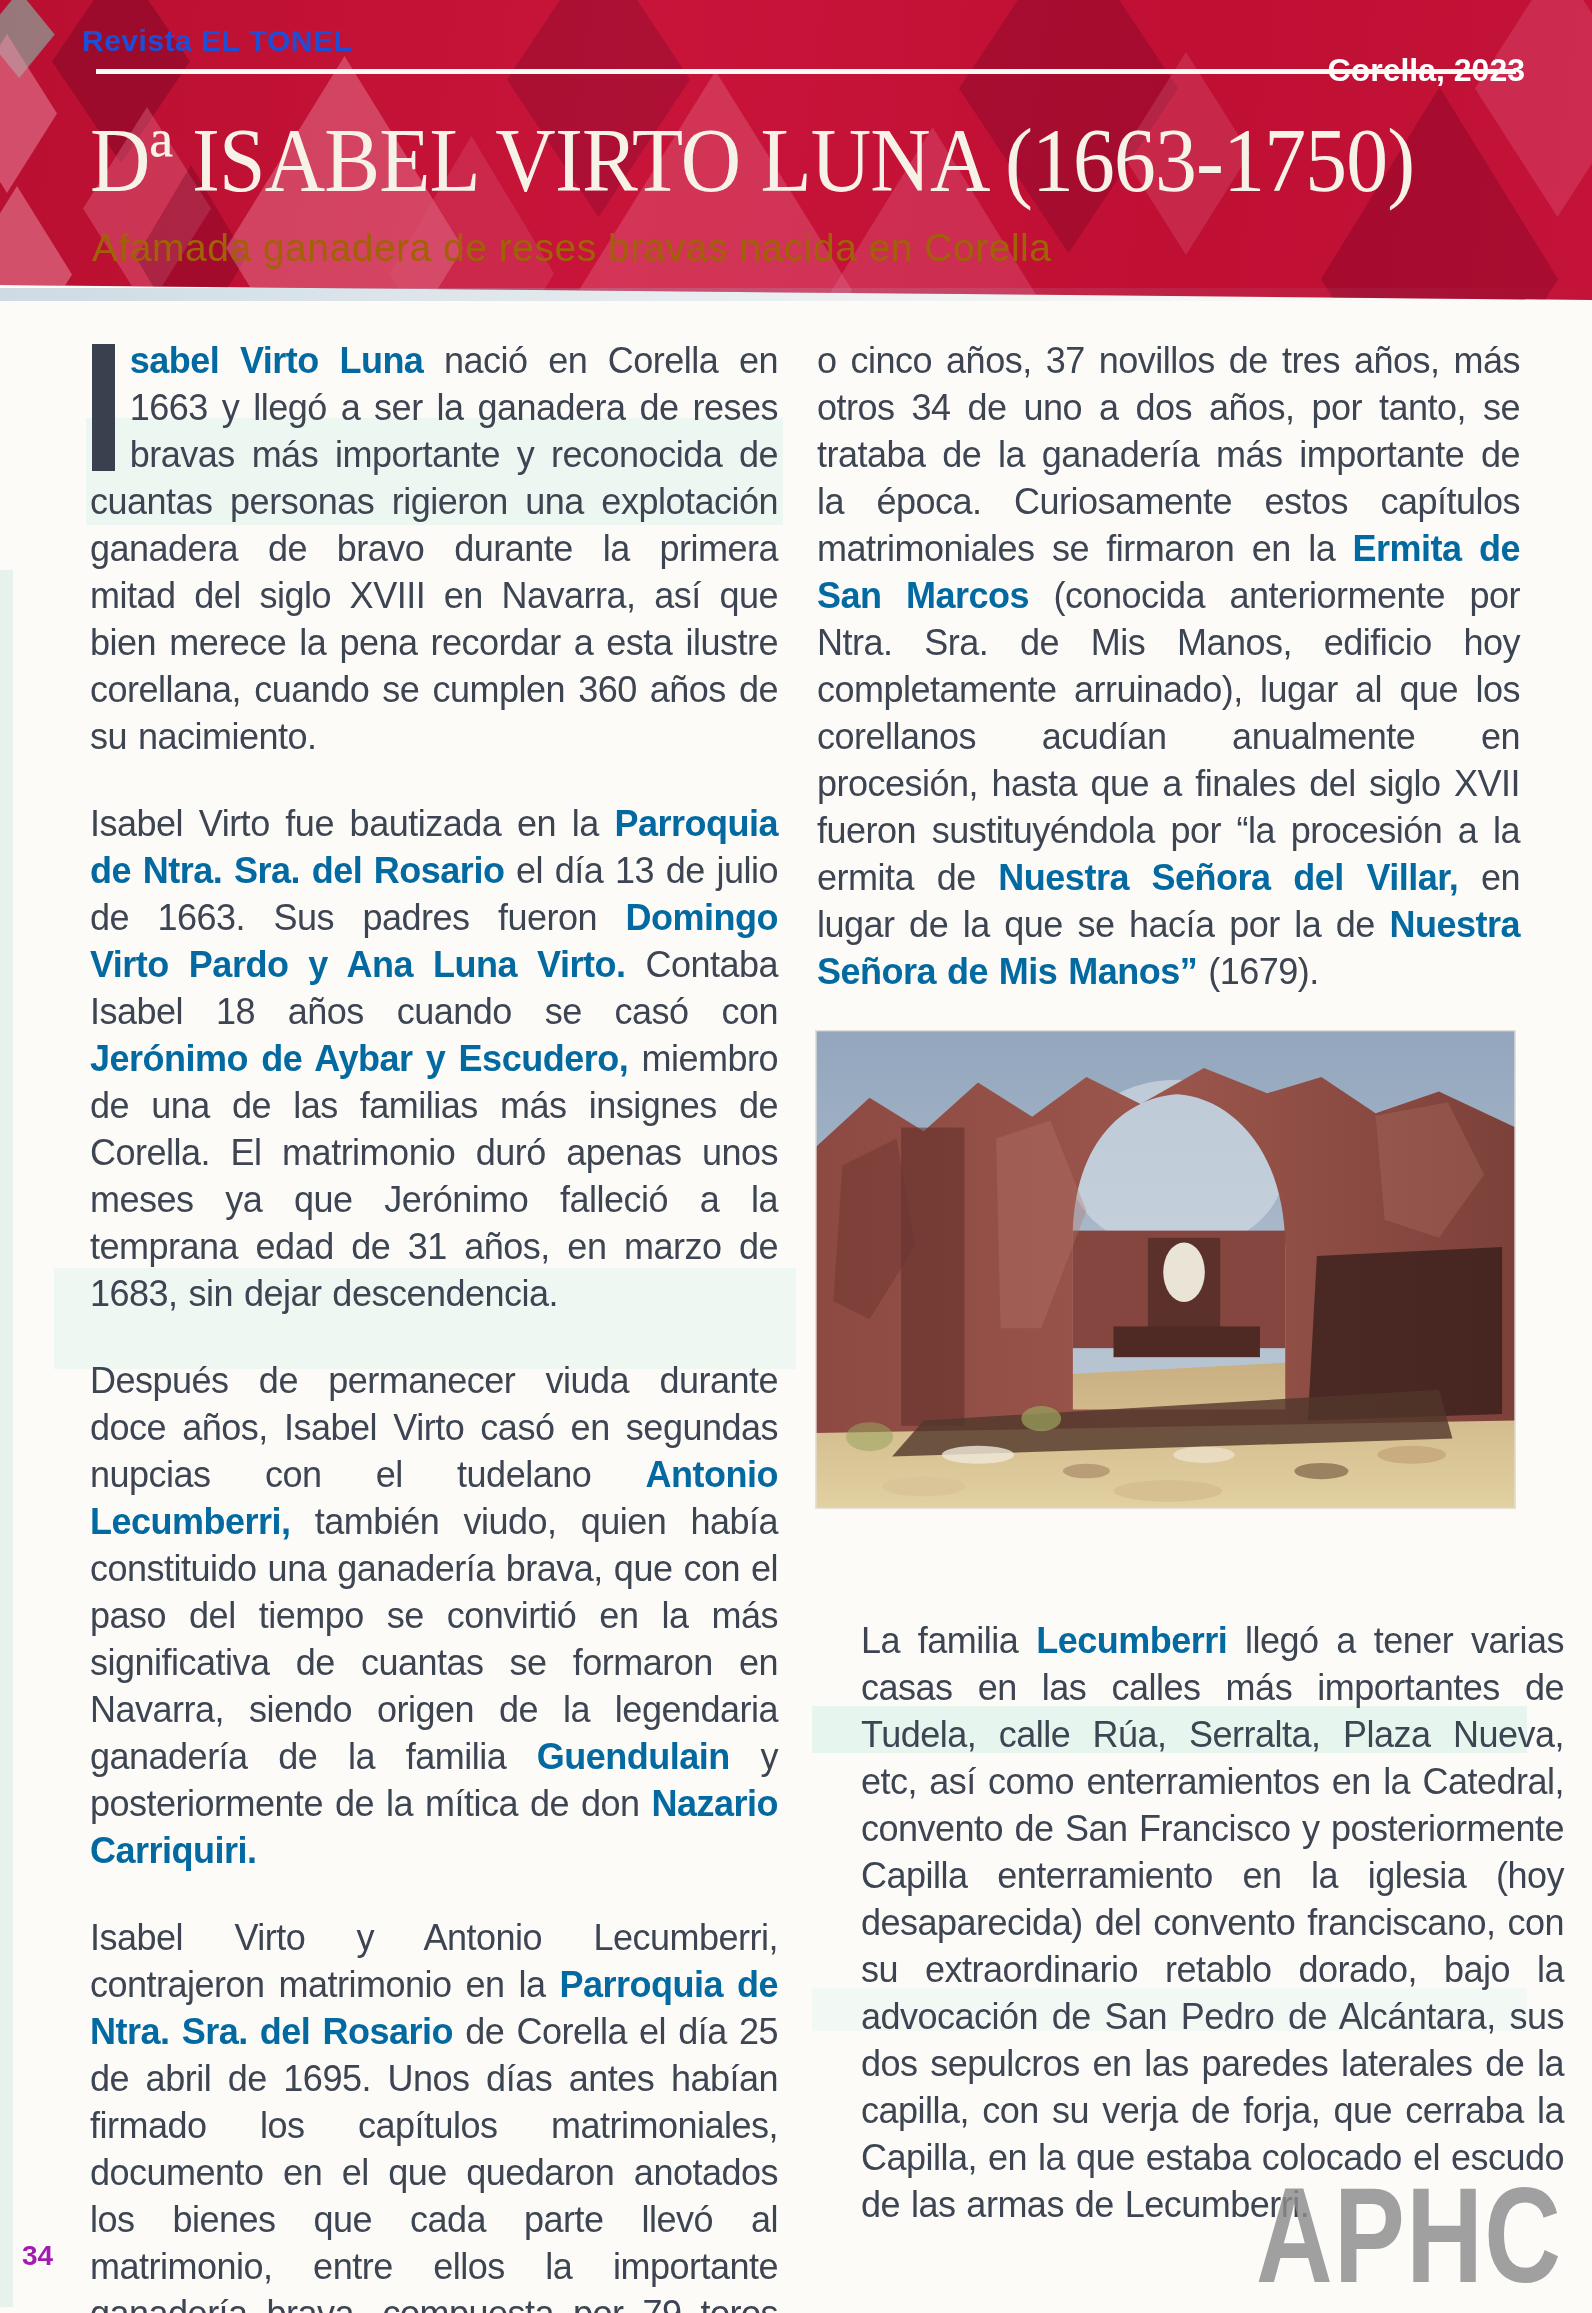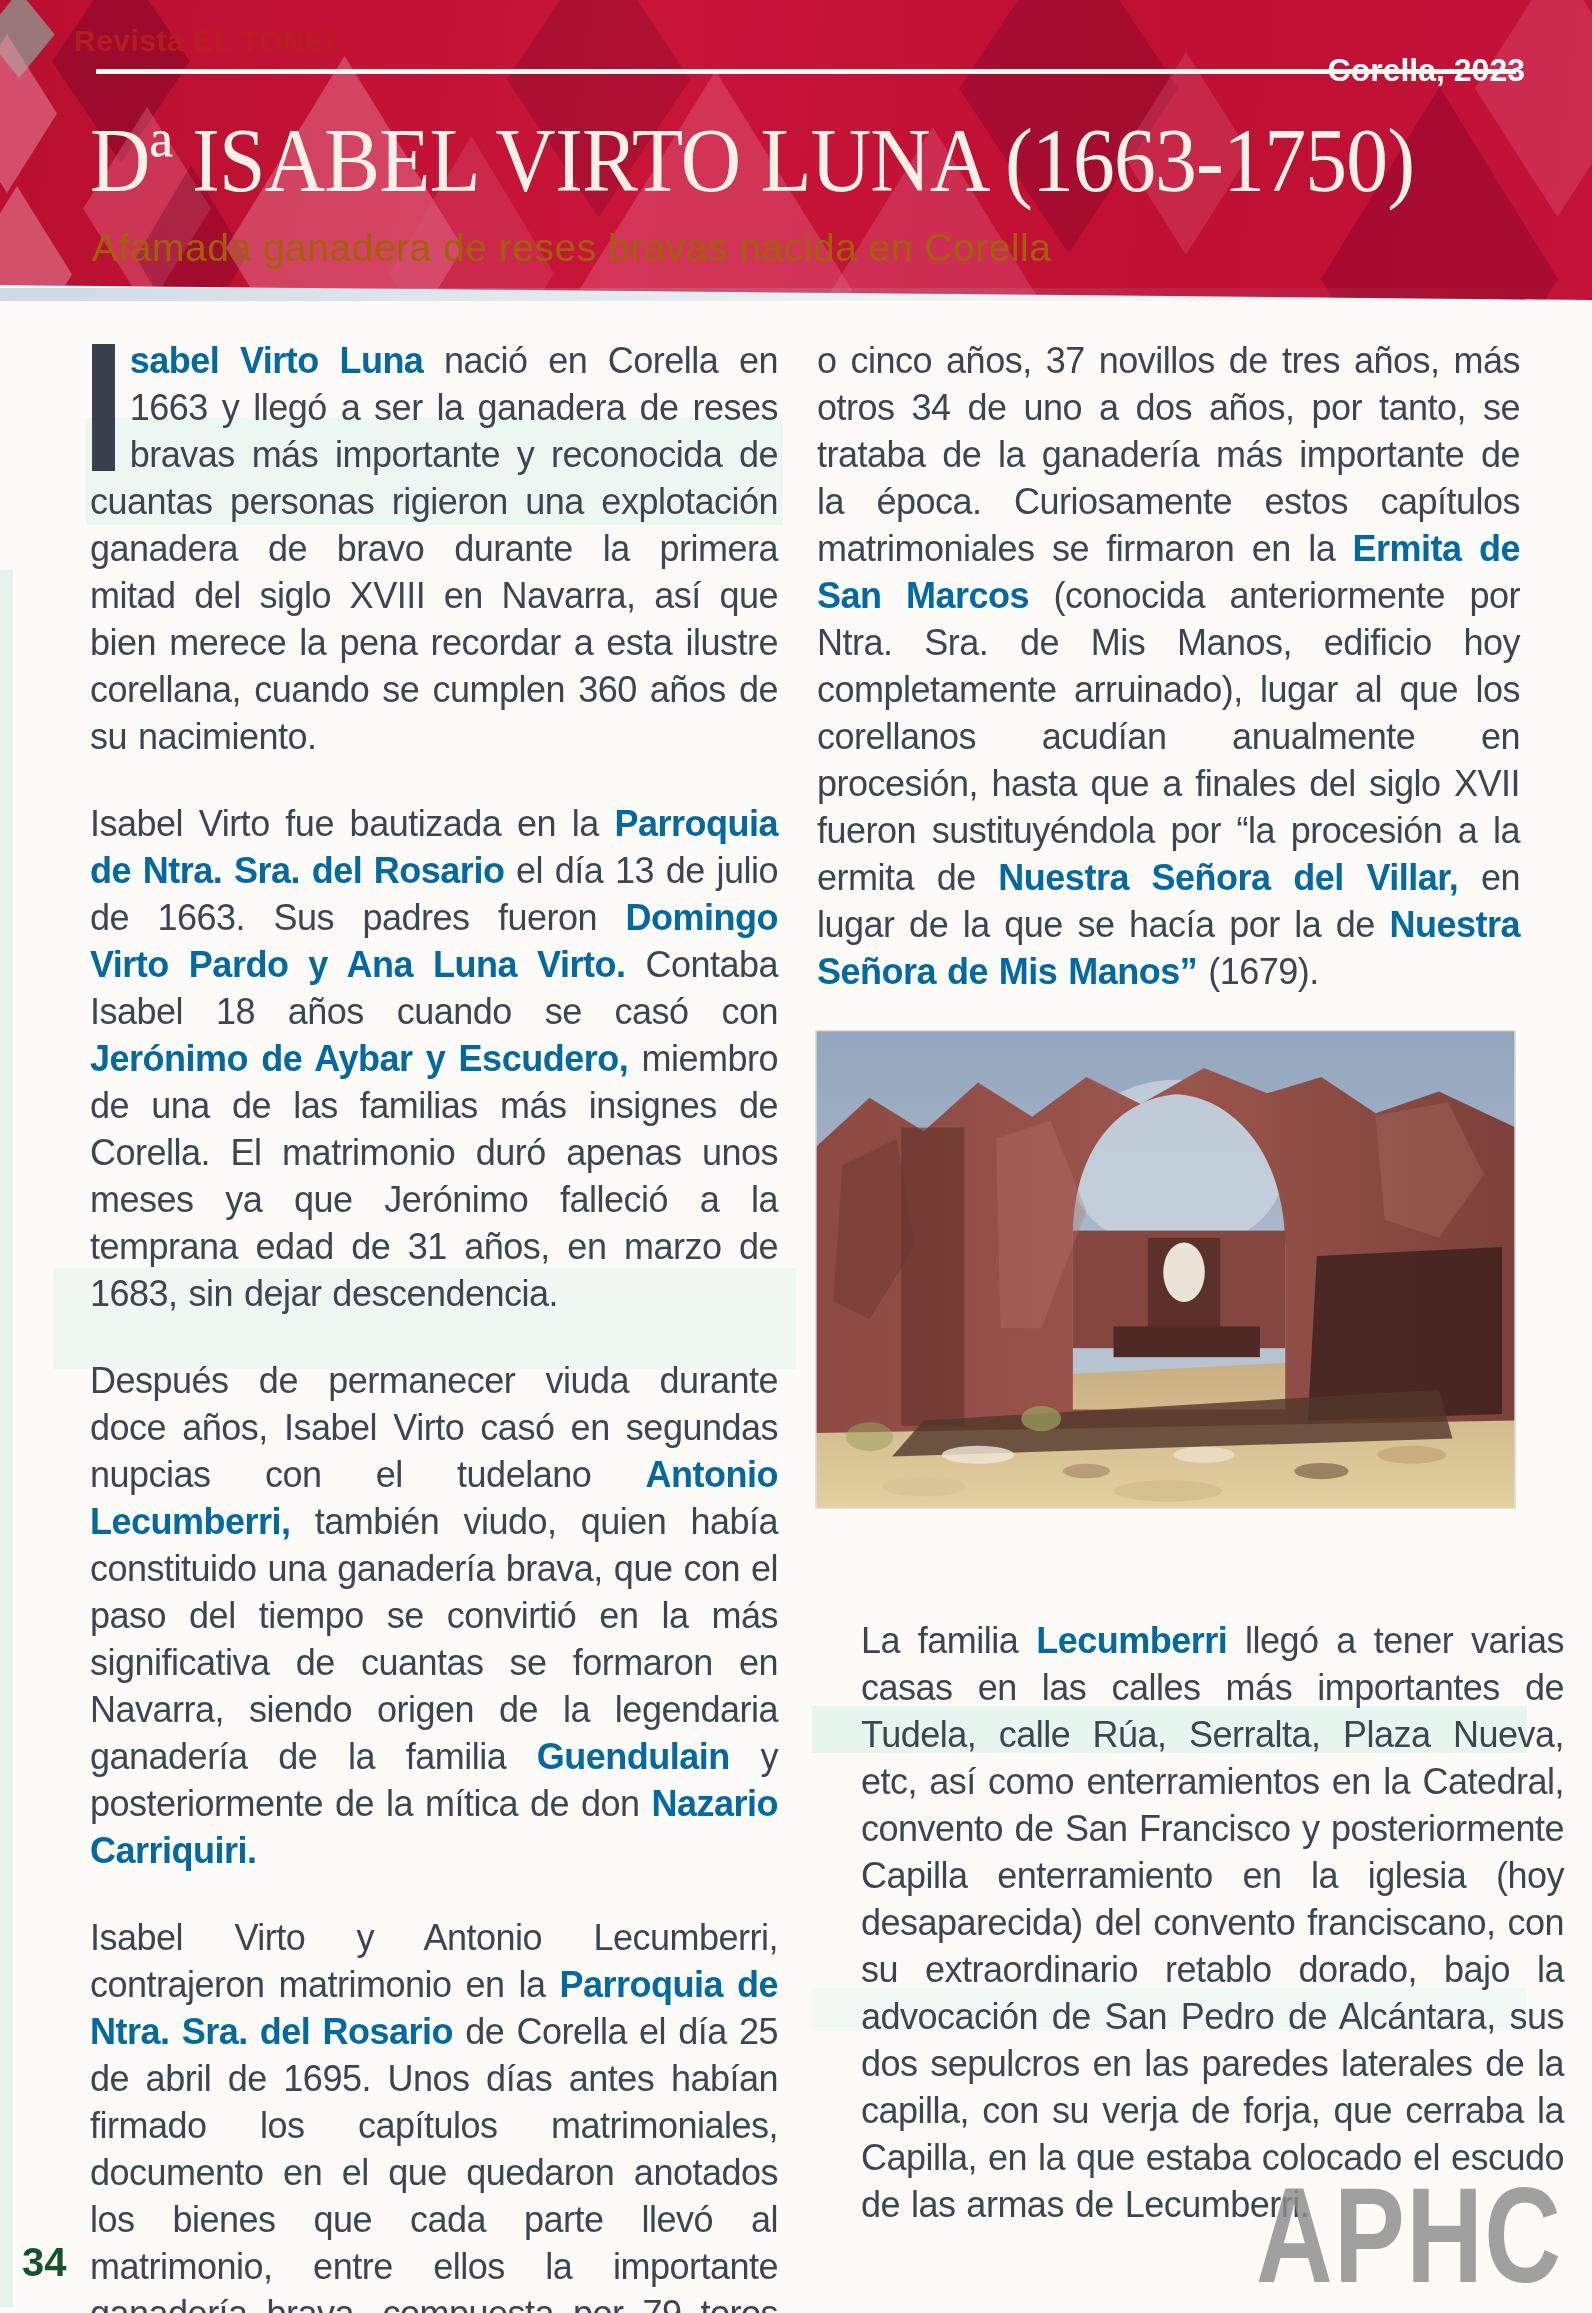--- a/index.html
+++ b/index.html
@@ -6,22 +6,22 @@
   .page{position:relative;width:1592px;height:2314px;background:#fcfbf8;
         font-family:"Liberation Sans",sans-serif;overflow:hidden;}
 
   
   .banner{position:absolute;left:0;top:0;width:1592px;height:300px;
           background:linear-gradient(97deg,#b90f30,#c9143a 40%,#bf0f33 75%,#c41338);
           clip-path:polygon(0 0,100% 0,100% 100%,0 95%);overflow:hidden;}
   .diamond{position:absolute;clip-path:polygon(50% 0,100% 50%,50% 100%,0 50%);}
   .banner-shadow{position:absolute;left:0;top:288px;width:1592px;height:12.7px;
           background:linear-gradient(90deg,rgba(150,180,205,.45),rgba(170,195,215,.15) 60%,rgba(170,195,215,0));}
-  .masthead{position:absolute;left:74px;top:23.5px;font-size:30px;font-weight:bold;
-          color:#b91c1c;letter-spacing:0.5px;z-index:3;}
+  .masthead{position:absolute;left:82px;top:23.5px;font-size:30px;font-weight:bold;
+          color:#1d4ed8;letter-spacing:0.5px;z-index:3;}
   .issue{position:absolute;right:67px;top:52px;font-size:32px;font-weight:bold;
           color:#ffffff;z-index:3;}
   .rule{position:absolute;left:96px;right:76px;top:69px;height:4.5px;background:#fdf9f3;z-index:3;}
   .title{position:absolute;left:90px;top:114px;font-family:"Liberation Serif",serif;
           font-size:90px;line-height:1.05;color:#f7f2e7;white-space:nowrap;
           transform:scaleX(.93);transform-origin:left top;letter-spacing:-0.9px;z-index:3;}
   .subtitle{position:absolute;left:92px;top:226px;font-size:39px;color:#a16207;
           letter-spacing:0.5px;z-index:3;}
 
   
@@ -37,22 +37,22 @@
   .dropcap{float:left;width:23.5px;height:127px;margin:7.2px 14.5px 0 1.8px;
            background:#39404e;color:transparent;font-size:109px;overflow:hidden;}
 
   
   .figure{position:absolute;left:815px;top:1030px;width:701px;height:479px;z-index:2;}
   .figure svg{display:block;}
   .caption{position:absolute;left:813px;top:1531px;font-size:27px;color:#3f4553;
            letter-spacing:-0.3px;z-index:2;}
 
   
-  .pageno{position:absolute;left:22px;top:2240px;font-size:40px;font-weight:bold;
-          color:#14532d;z-index:3;}
+  .pageno{position:absolute;left:22px;top:2240px;font-size:28px;font-weight:bold;
+          color:#a21caf;z-index:3;}
   .watermark{position:absolute;left:1256px;top:2167px;font-size:136px;line-height:1;
           font-weight:bold;color:#8d8d8d;opacity:.82;transform:scaleX(.78);
           transform-origin:left top;letter-spacing:1.8px;z-index:5;}
 
   
   .artifact{position:absolute;z-index:1;}
 </style>
 </head>
 <body>
 

